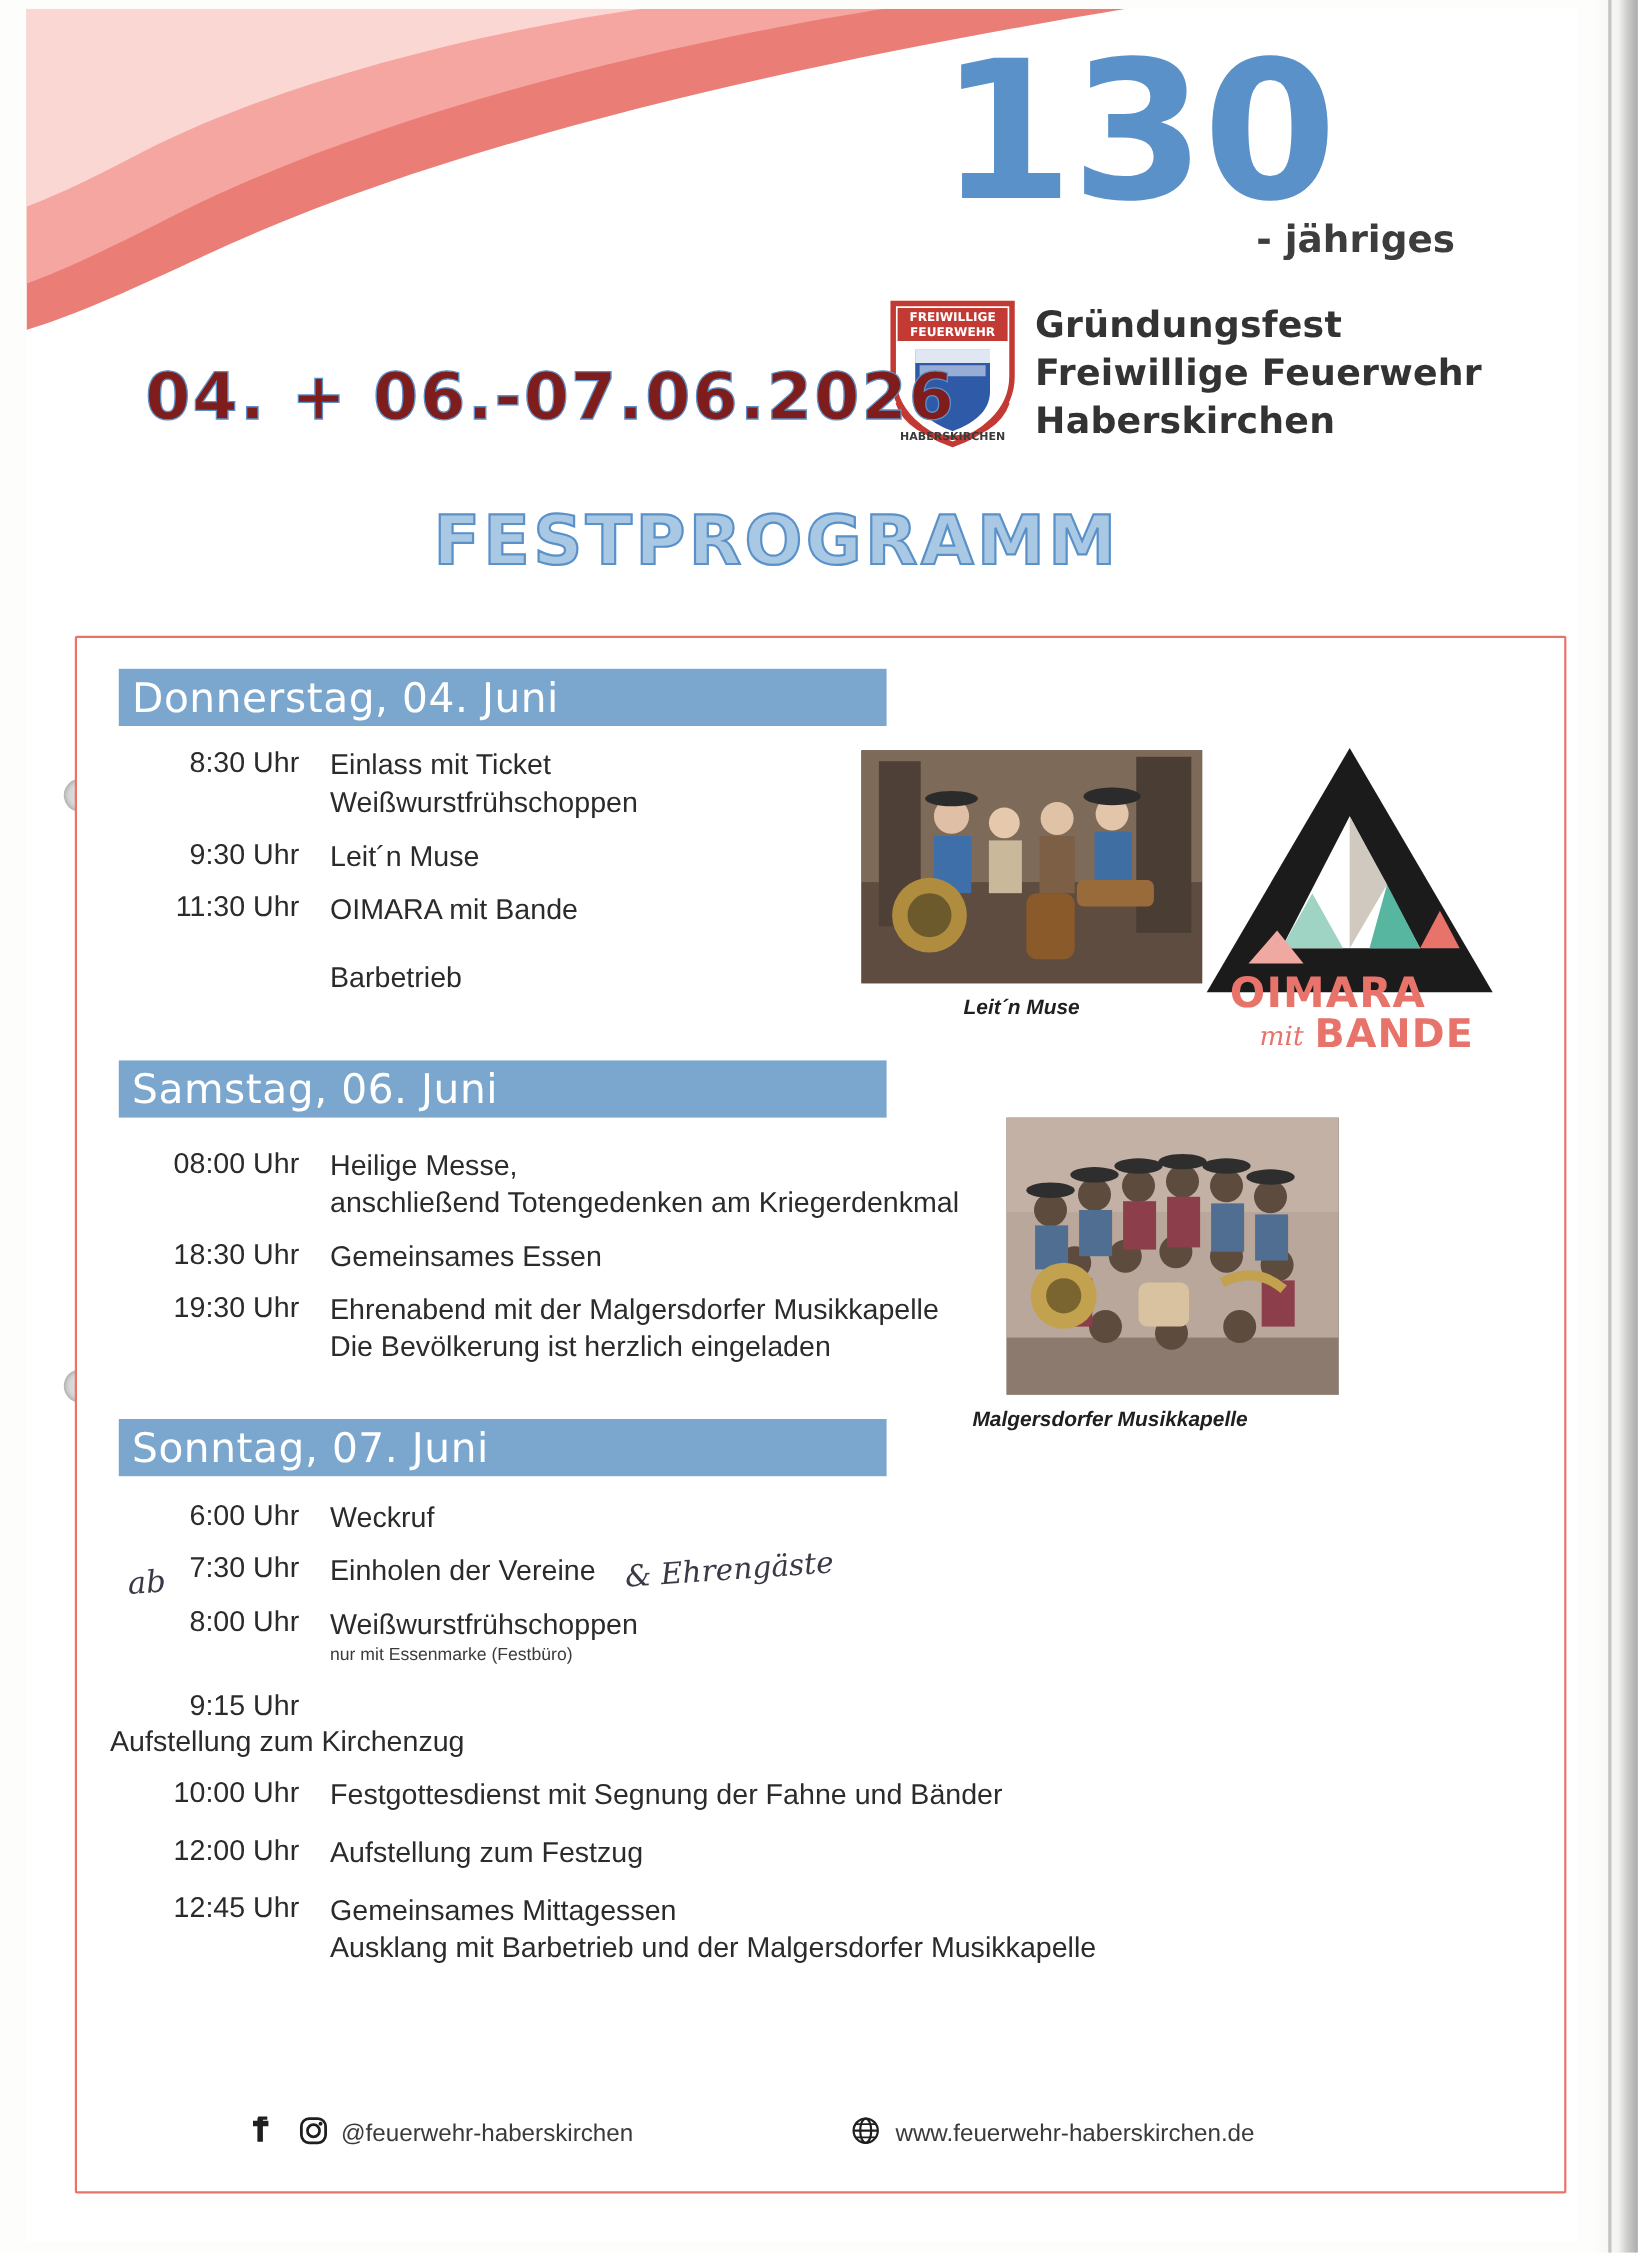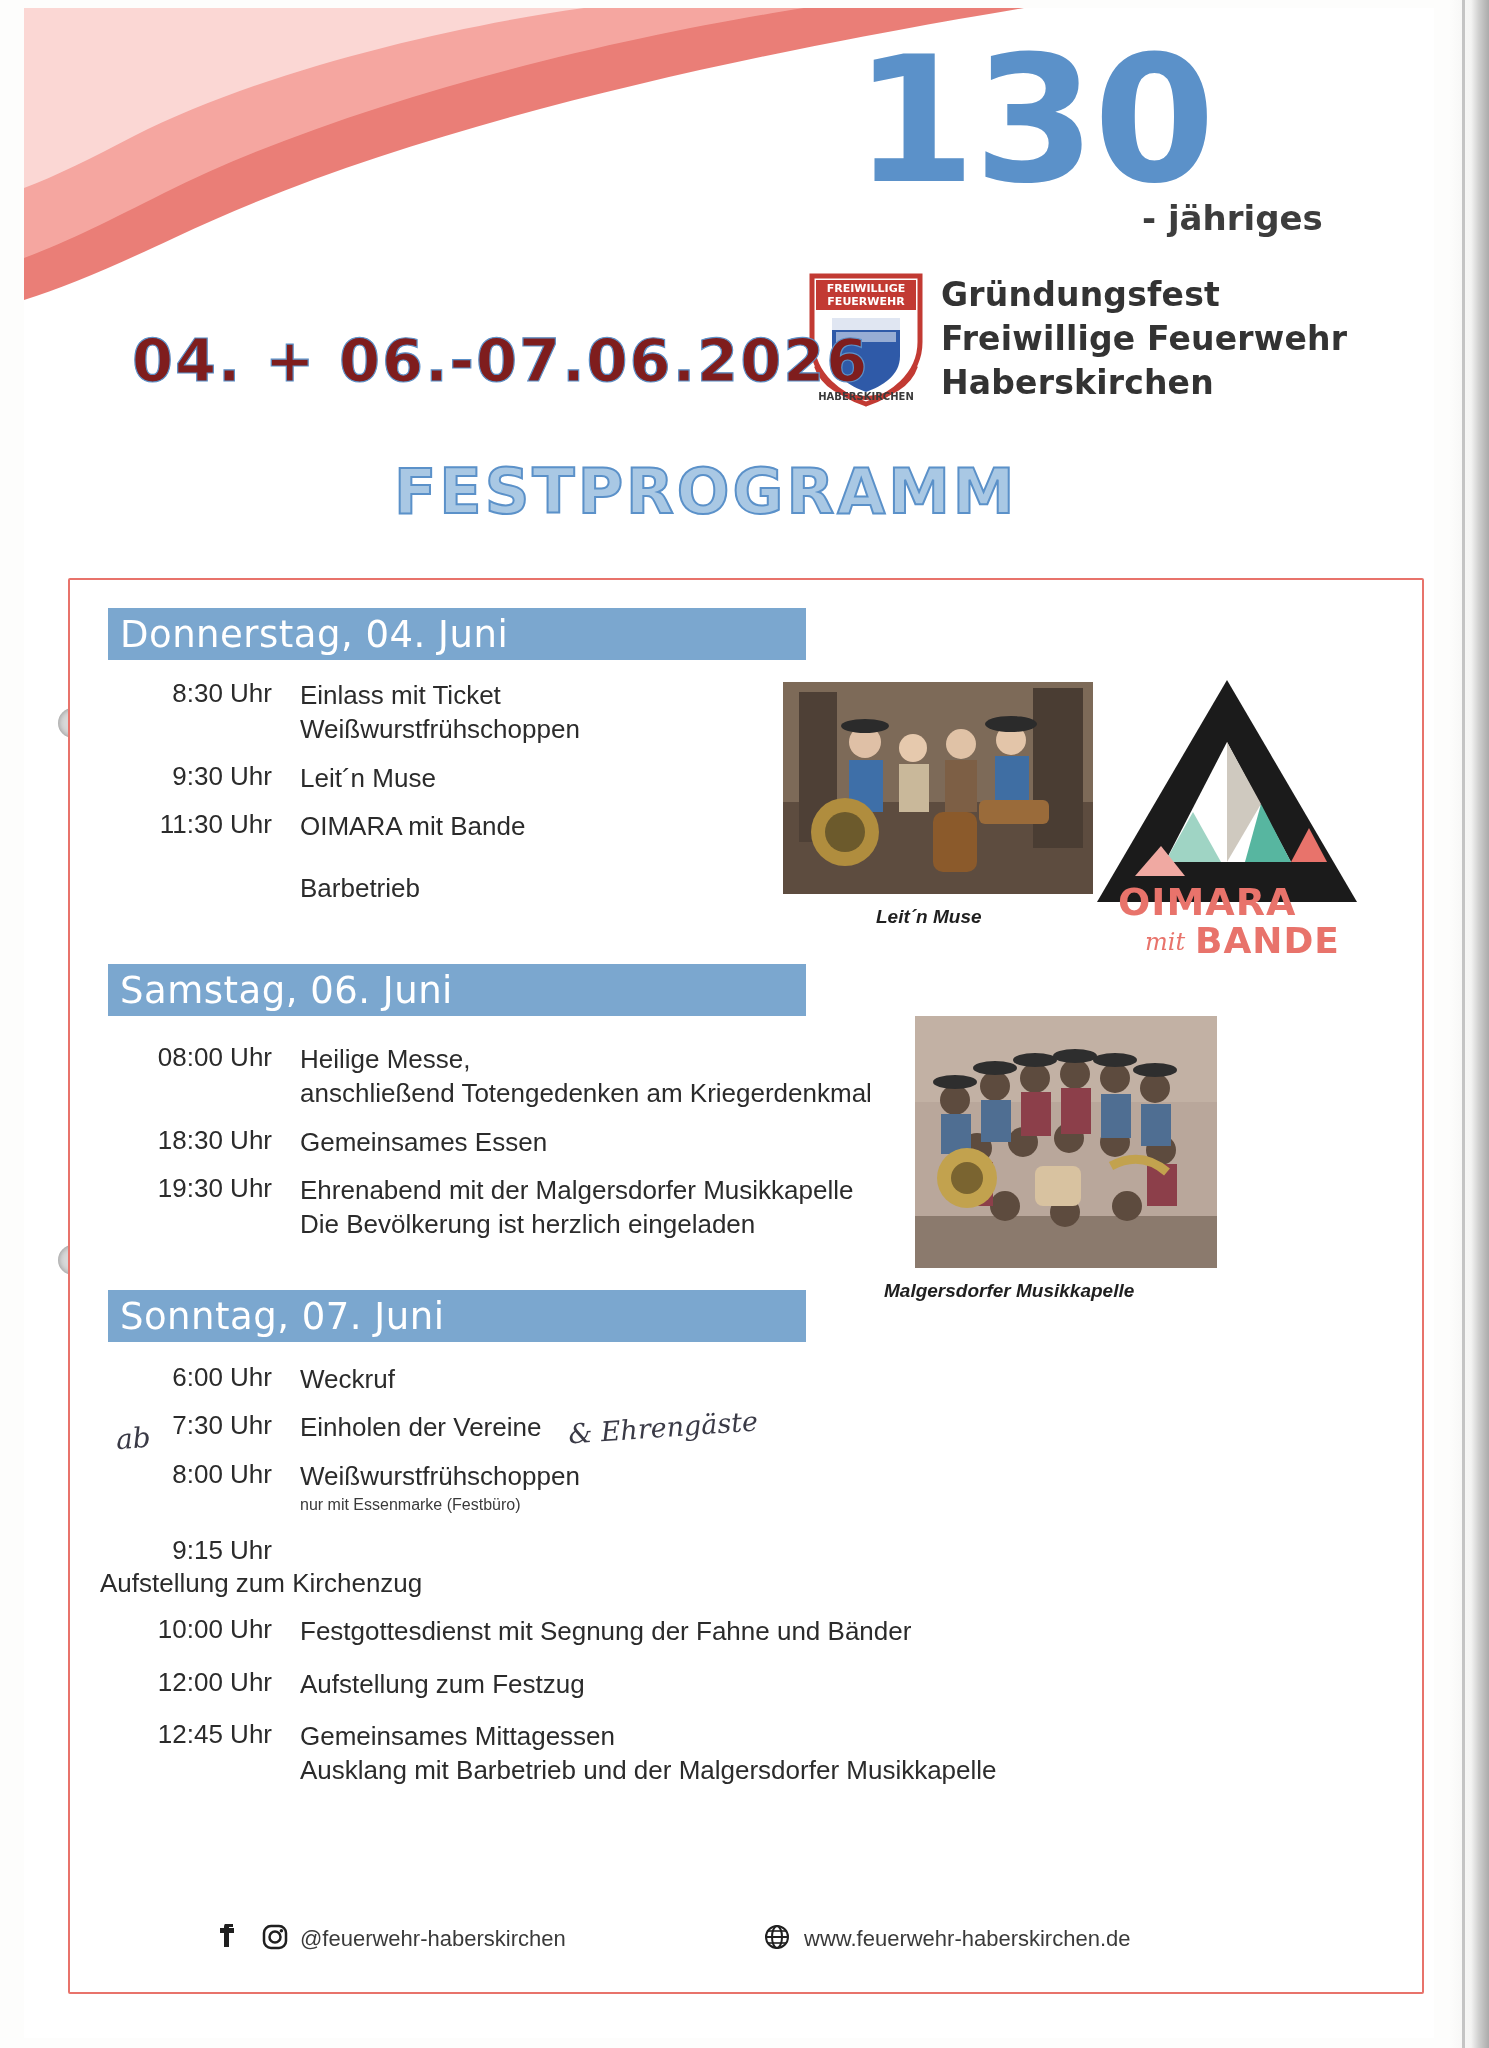--- a/index.html
+++ b/index.html
@@ -227,21 +227,21 @@
     font-family: "DejaVu Sans", sans-serif;
     font-weight: bold;
     font-size: 36px;
     color: #e8736b;
     letter-spacing: 1px;
   }
 
   
   .footer {
     position: absolute;
-    left: 4px;
+    left: 14px;
     bottom: 28px;
     width: 100%;
     height: 40px;
   }
   .foot-item {
     position: absolute;
     font-size: 22px;
     color: #3a3a3a;
     font-family: "Liberation Sans", sans-serif;
   }

